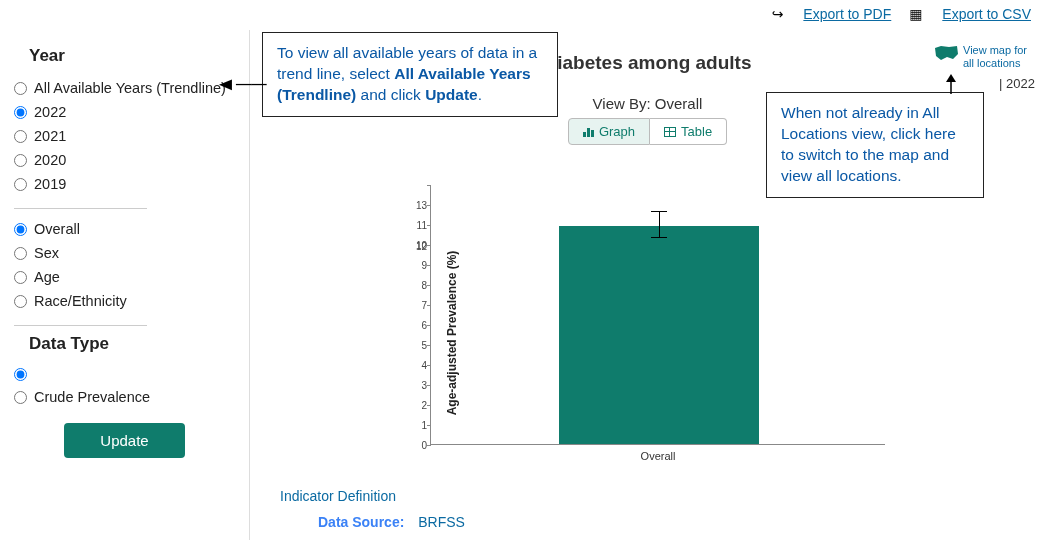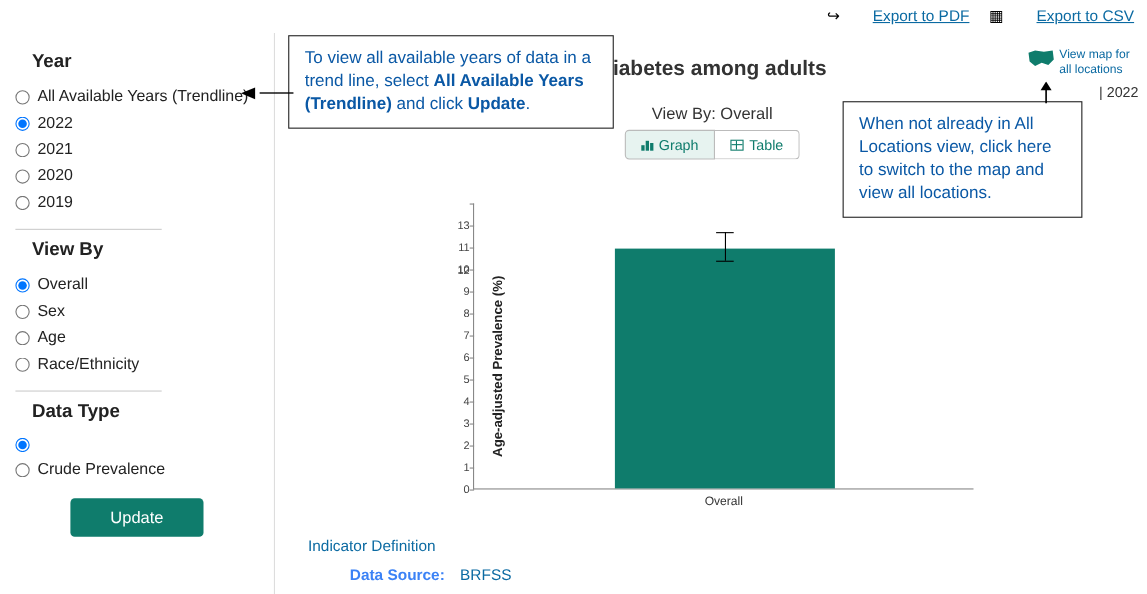--- a/index.html
+++ b/index.html
@@ -16,21 +16,21 @@
   }
   .top-links {
     position: absolute;
     top: 6px;
     right: 12px;
     font-size: 14px;
   }
   .top-links a {
     color: #0b6aa2;
     text-decoration: underline;
-    margin-left: 24px;
+    margin-left: 14px;
   }
   .top-links .ico {
     font-size: 14px;
     color: #000;
     margin-right: 2px;
     text-decoration: none;
     display: inline-block;
   }
   .sidebar {
     position: absolute;
@@ -299,21 +299,20 @@
         <input type="radio" name="yr" style="">
         <span>2020</span>
       </label>
     <label class="radio-row">
         <input type="radio" name="yr" style="">
         <span>2019</span>
       </label>
   </div>
   <hr class="divider">
 
-  <h3>View By</h3>
   <div class="radio-group">
     <label class="radio-row">
         <input type="radio" name="vb" checked="" style="">
         <span>Overall</span>
       </label>
     <label class="radio-row">
         <input type="radio" name="vb" style="">
         <span>Sex</span>
       </label>
     <label class="radio-row">

